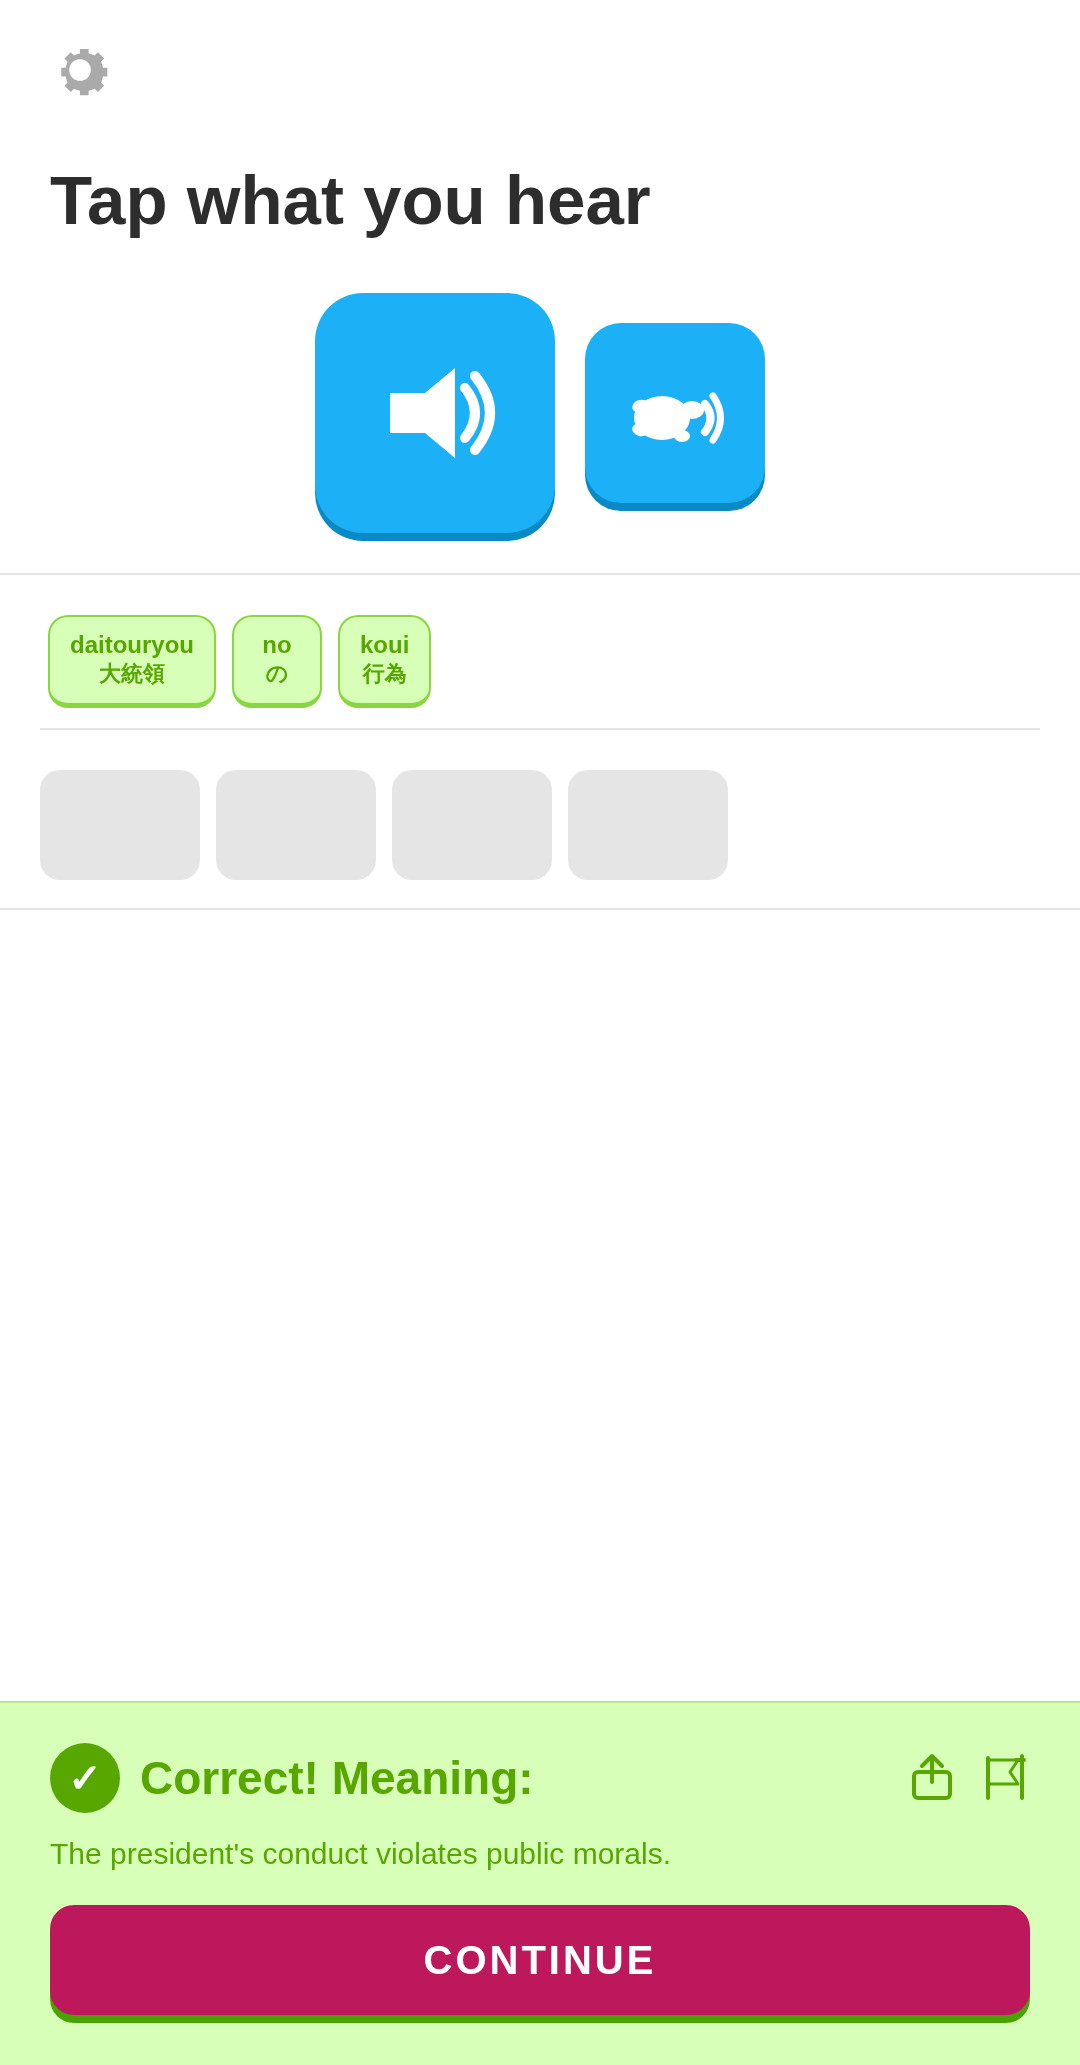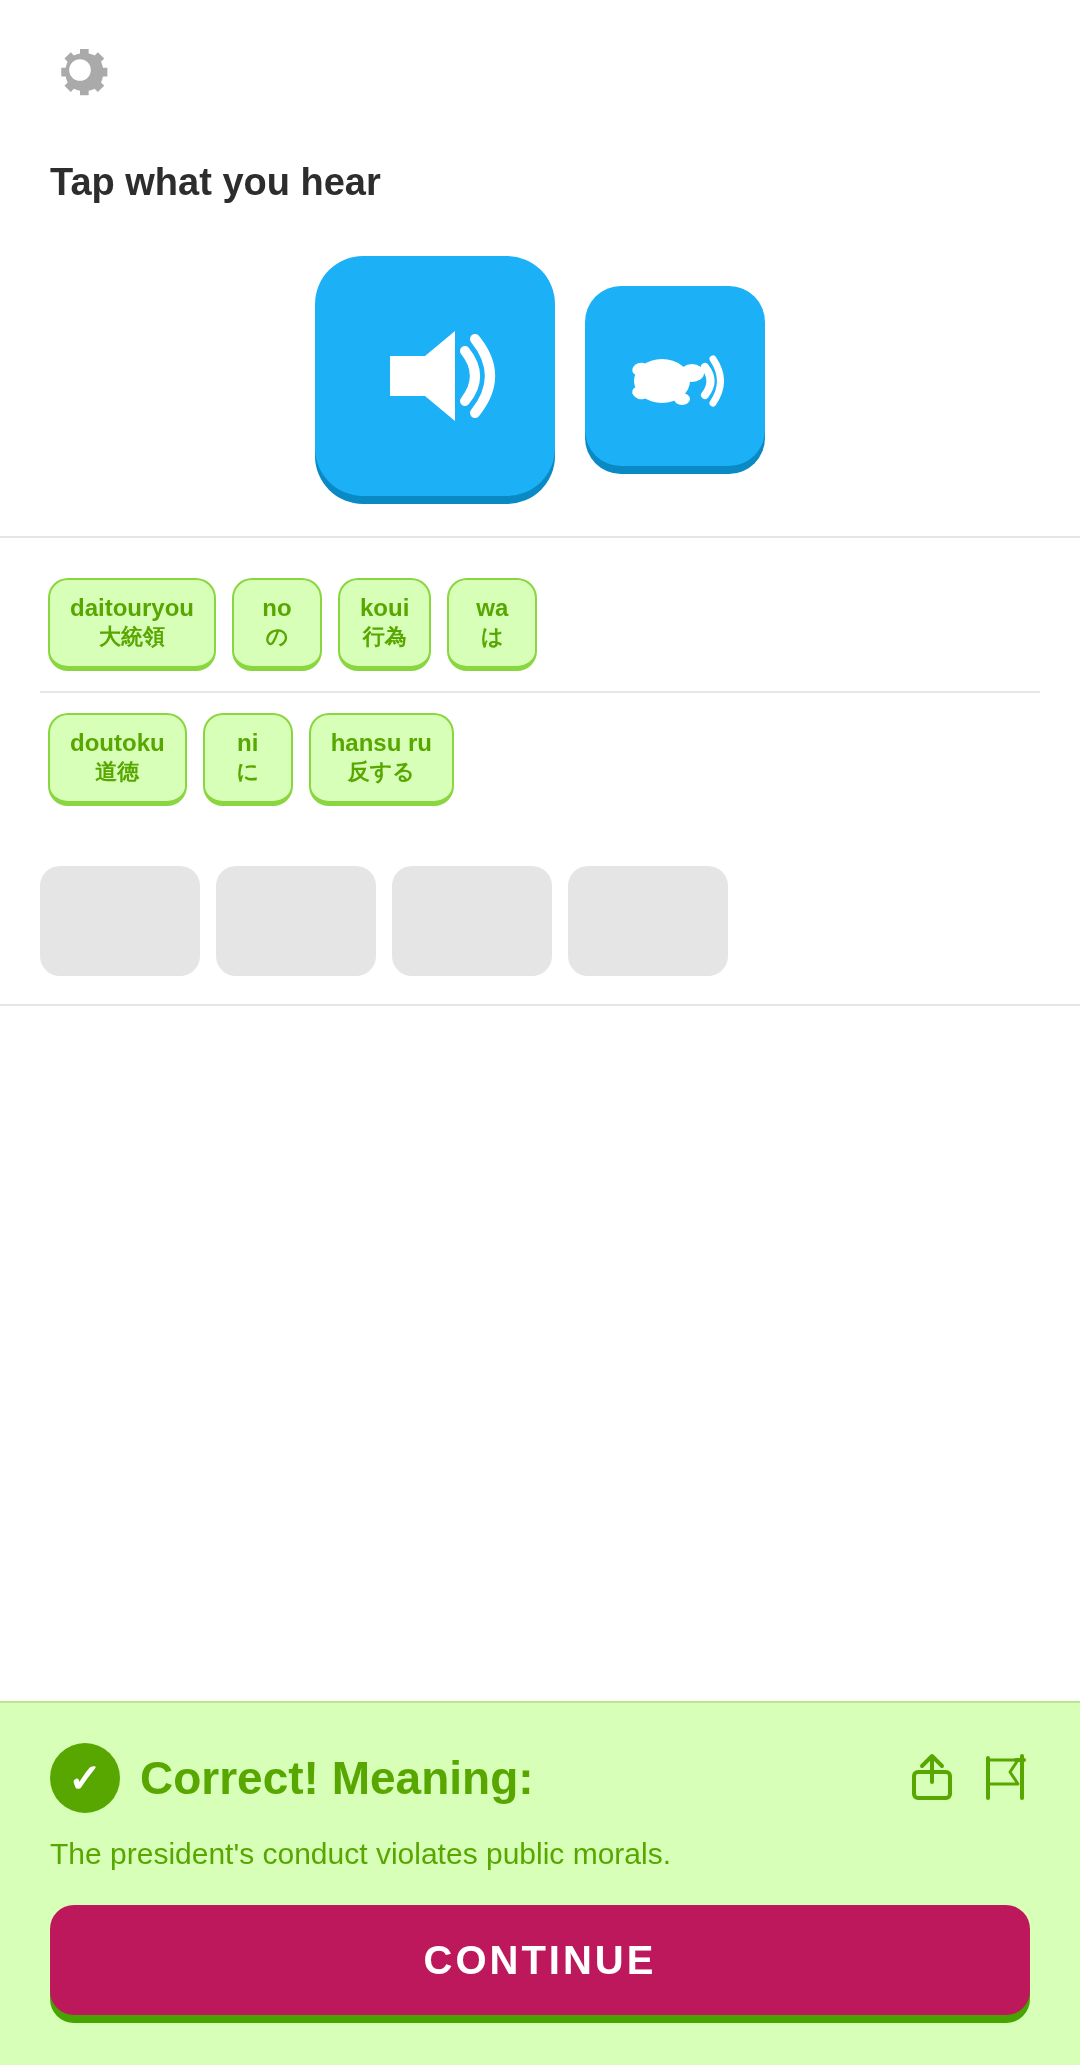--- a/index.html
+++ b/index.html
@@ -70,21 +70,21 @@
       border-radius: 14px;
       width: 45%;
     }
 
     
     .instruction {
       padding: 30px 50px 10px 50px;
     }
 
     .instruction-text {
-      font-size: 38px;
+      font-size: 69px;
       font-weight: 800;
       color: #2d2d2d;
       line-height: 1.2;
     }
 
     
     .audio-buttons {
       display: flex;
       align-items: center;
       justify-content: center;
@@ -314,38 +314,20 @@
         <span class="tile-romaji">daitouryou</span>
         <span class="tile-kanji">大統領</span>
       </button>
       <button class="word-tile">
         <span class="tile-romaji">no</span>
         <span class="tile-kanji">の</span>
       </button>
       <button class="word-tile">
         <span class="tile-romaji">koui</span>
         <span class="tile-kanji">行為</span>
-      </button>
-      <button class="word-tile">
-        <span class="tile-romaji">wa</span>
-        <span class="tile-kanji">は</span>
-      </button>
-    </div>
-  <div class="word-row" id="row2" style="border-bottom: none;">
-      <button class="word-tile">
-        <span class="tile-romaji">doutoku</span>
-        <span class="tile-kanji">道徳</span>
-      </button>
-      <button class="word-tile">
-        <span class="tile-romaji">ni</span>
-        <span class="tile-kanji">に</span>
-      </button>
-      <button class="word-tile">
-        <span class="tile-romaji">hansu ru</span>
-        <span class="tile-kanji">反する</span>
       </button>
     </div>
 </div>
 
 <div class="answer-area" id="answer-area">
 <div class="answer-placeholder"></div>
     <div class="answer-placeholder"></div>
     <div class="answer-placeholder"></div>
     <div class="answer-placeholder"></div>
   </div>

